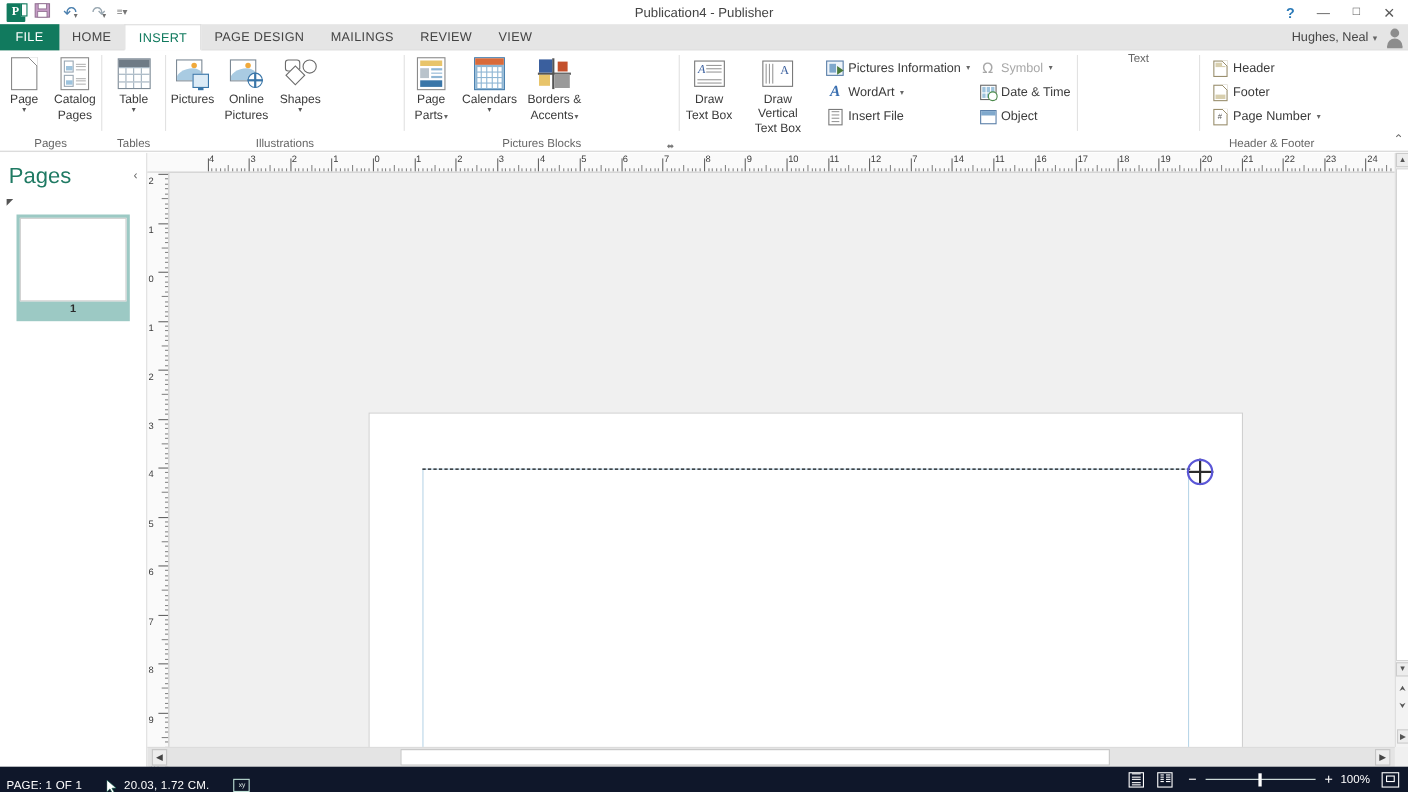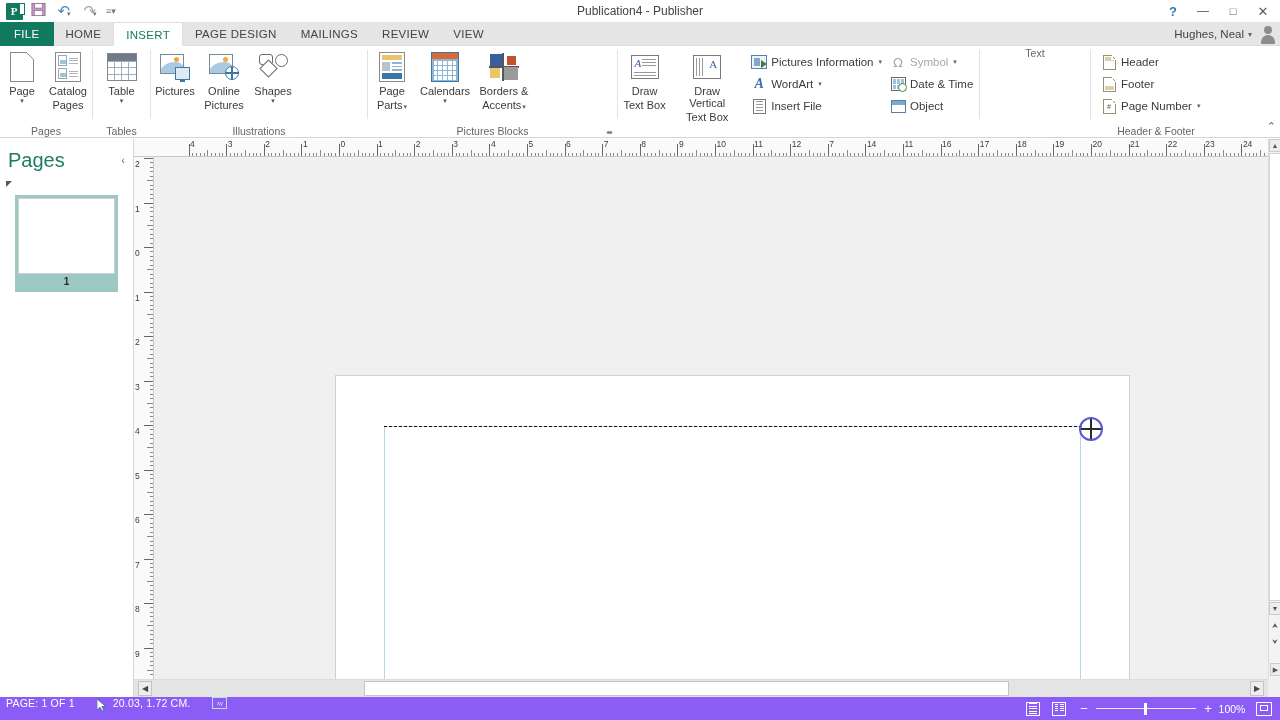--- a/index.html
+++ b/index.html
@@ -309,21 +309,21 @@
   }
   .hscroll .arrow { position:absolute; top:1px; width:14px; height:15px; display:flex; align-items:center; justify-content:center;
     font-size:8px; color:#444; background:#ededed; border:1px solid #c4c4c4;}
   .hscroll .arrow.l { left:4px; }
   .hscroll .arrow.r { right:4px; }
   .hscroll .thumbh { position:absolute; left:230px; top:1px; width:645px; height:15px; background:#fff; border:1px solid #c4c4c4;}
 
   
   .statusbar {
     position:absolute; left:0; top:697px; width:1280px; height:23px;
-    background:#8b5cf6; color:#fff; display:flex; align-items:flex-start;
+    background:#0f172a; color:#fff; display:flex; align-items:flex-end;
   }
   .sb-item { font-size:10.5px; color:#ffffff; letter-spacing:.2px; display:flex; align-items:center; }
   .sb-cursor { margin-left:22px; display:flex; align-items:center; gap:7px; }
   .cursor-arrow { width:9px; height:12px; position:relative; }
   .obj-badge { width:15px; height:12px; border:1px solid #bfe0d6; font-size:6px; text-align:center; line-height:11px; color:#e8f5f0;}
   .sb-right { position:absolute; right:4px; display:flex; align-items:center; gap:0; }
   .view-btn { width:26px; height:23px; display:flex; align-items:center; justify-content:center; }
   .vb-icon1 { width:14px; height:14px; border:1.5px solid #fff; display:flex; flex-direction:column; justify-content:center; gap:1.5px; padding:0 2px;}
   .vb-icon1 i{display:block;height:1px;background:#fff;}
   .vb-icon2 { width:14px; height:14px; border:1.5px solid #fff; display:flex; gap:1.5px; padding:1.5px;}

